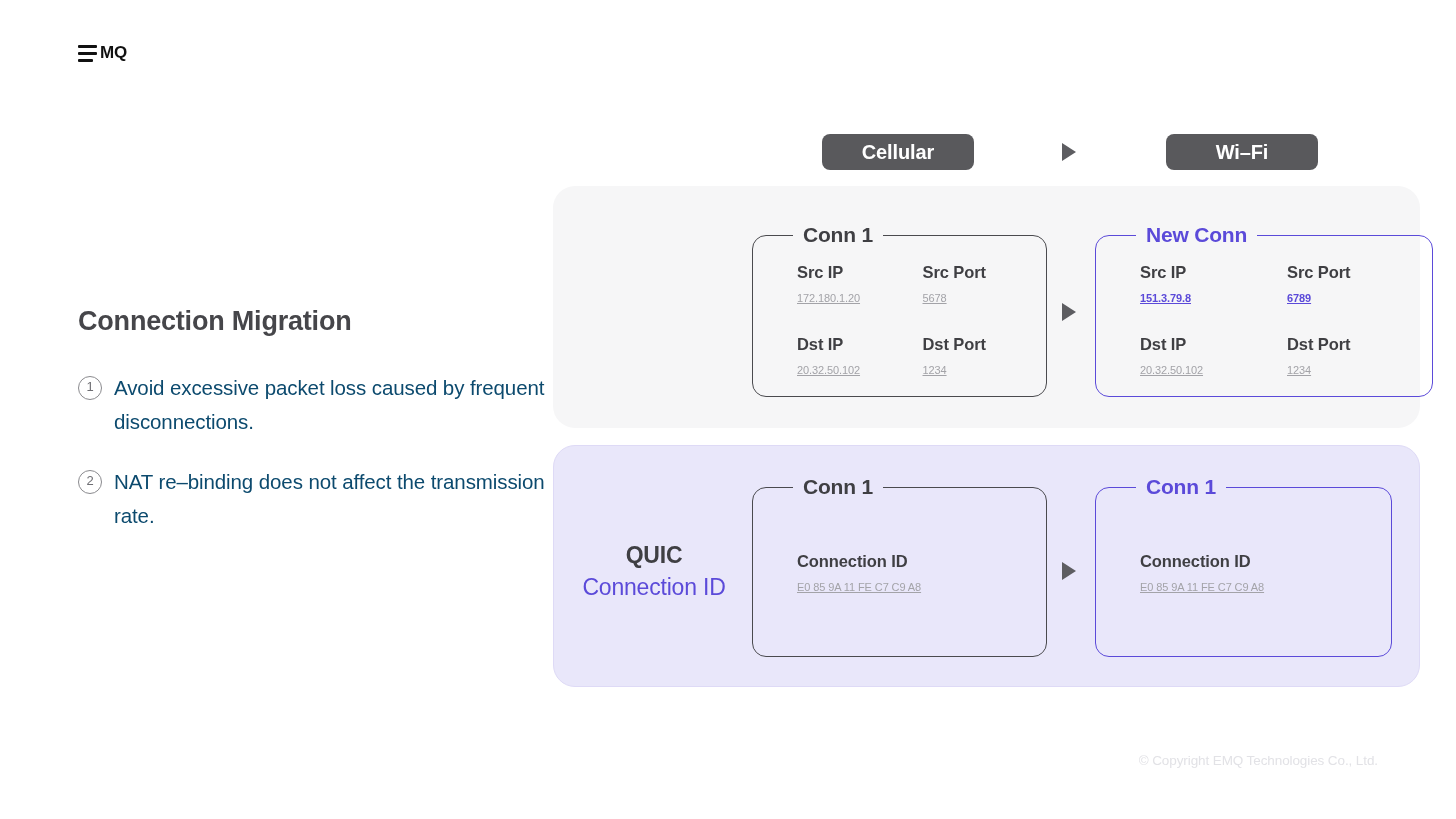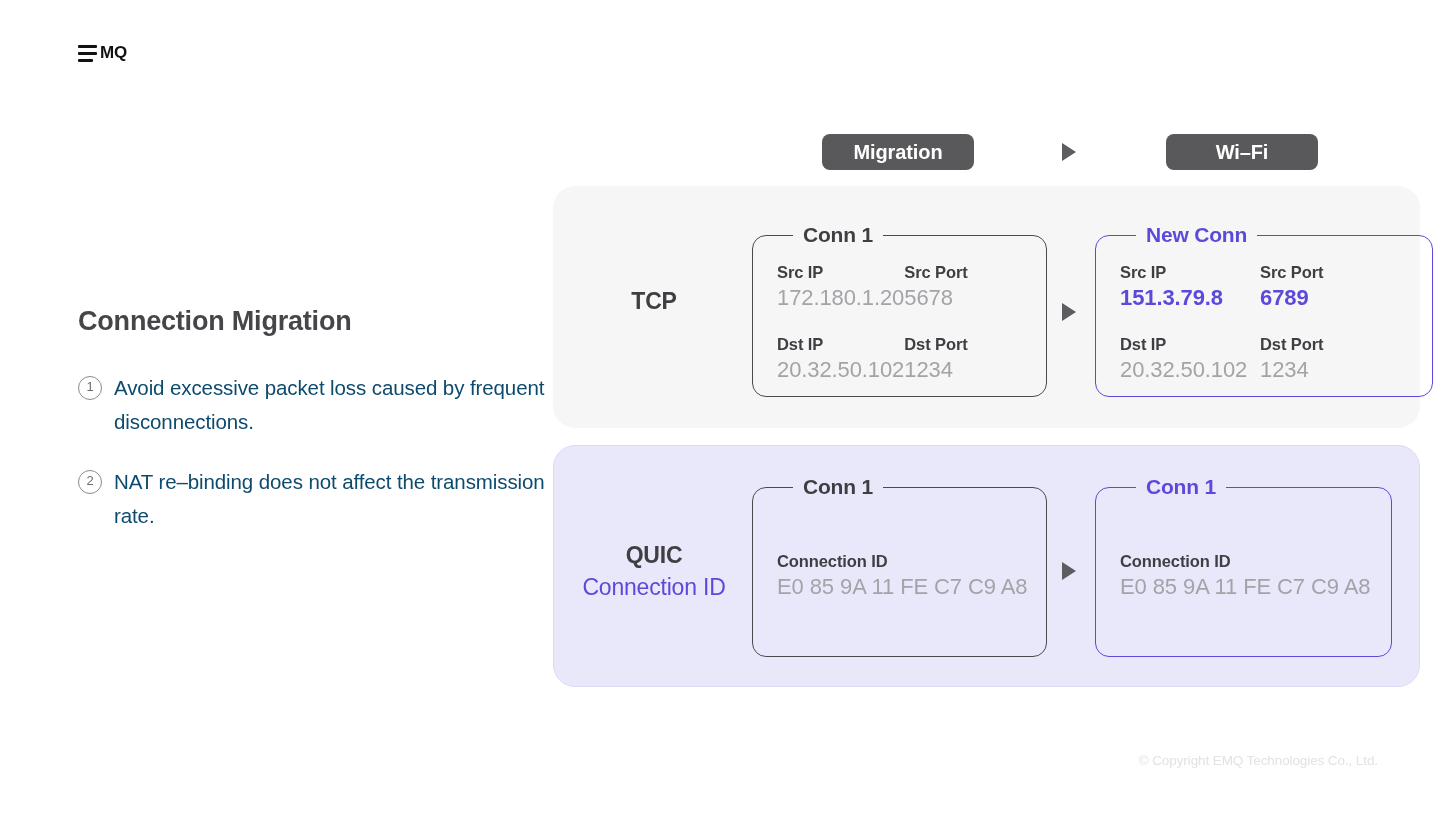--- a/index.html
+++ b/index.html
@@ -206,37 +206,39 @@
     position: absolute;
     left: 24px;
     top: 23px;
     right: 18px;
   }
   .frow {
     display: flex;
   }
   .fcell {
     width: 140px;
+    margin-left: 20px;
   }
   .fcell.wide { width: 100%; }
   .flabel {
     font-size: 16.5px;
     font-weight: 700;
     color: #3f3f43;
     letter-spacing: -0.1px;
     line-height: 26px;
     white-space: nowrap;
   }
   .fvalue {
-    font-size: 22px;
+    font-size: 11px;
     font-weight: 400;
     color: #a3a3a8;
     letter-spacing: -0.1px;
     line-height: 26px;
     white-space: nowrap;
+    text-decoration: underline;
   }
   .fvalue.accent {
     color: #5b4ad9;
     font-weight: 700;
   }
   .frow.gap { margin-top: 20px; }
 
   
   .box-tcp-left   { left: 752px;  top: 235px; width: 295px; height: 162px; }
   .box-tcp-right  { left: 1095px; top: 235px; width: 338px; height: 162px; }
@@ -274,28 +276,27 @@
     <span class="bullet-num">1</span>
     <span class="bullet-text">Avoid excessive packet loss caused by frequent disconnections.</span>
   </div>
 
   <div class="bullet-row">
     <span class="bullet-num">2</span>
     <span class="bullet-text">NAT re–binding does not affect the transmission rate.</span>
   </div>
 </div>
 
-<div class="pill pill-cellular">Migration</div>
+<div class="pill pill-cellular">Cellular</div>
 <div class="tri tri-top"></div>
 <div class="pill pill-wifi">Wi–Fi</div>
 
 <div class="panel panel-tcp"></div>
 
 <div class="proto proto-tcp">
-  <div class="proto-name">TCP</div>
 </div>
 
 <div class="connbox box-tcp-left">
   <span class="legend bg-gray">Conn 1</span>
   <div class="fields">
     <div class="frow">
       <div class="fcell">
         <div class="flabel">Src IP</div>
         <div class="fvalue">172.180.1.20</div>
       </div>

